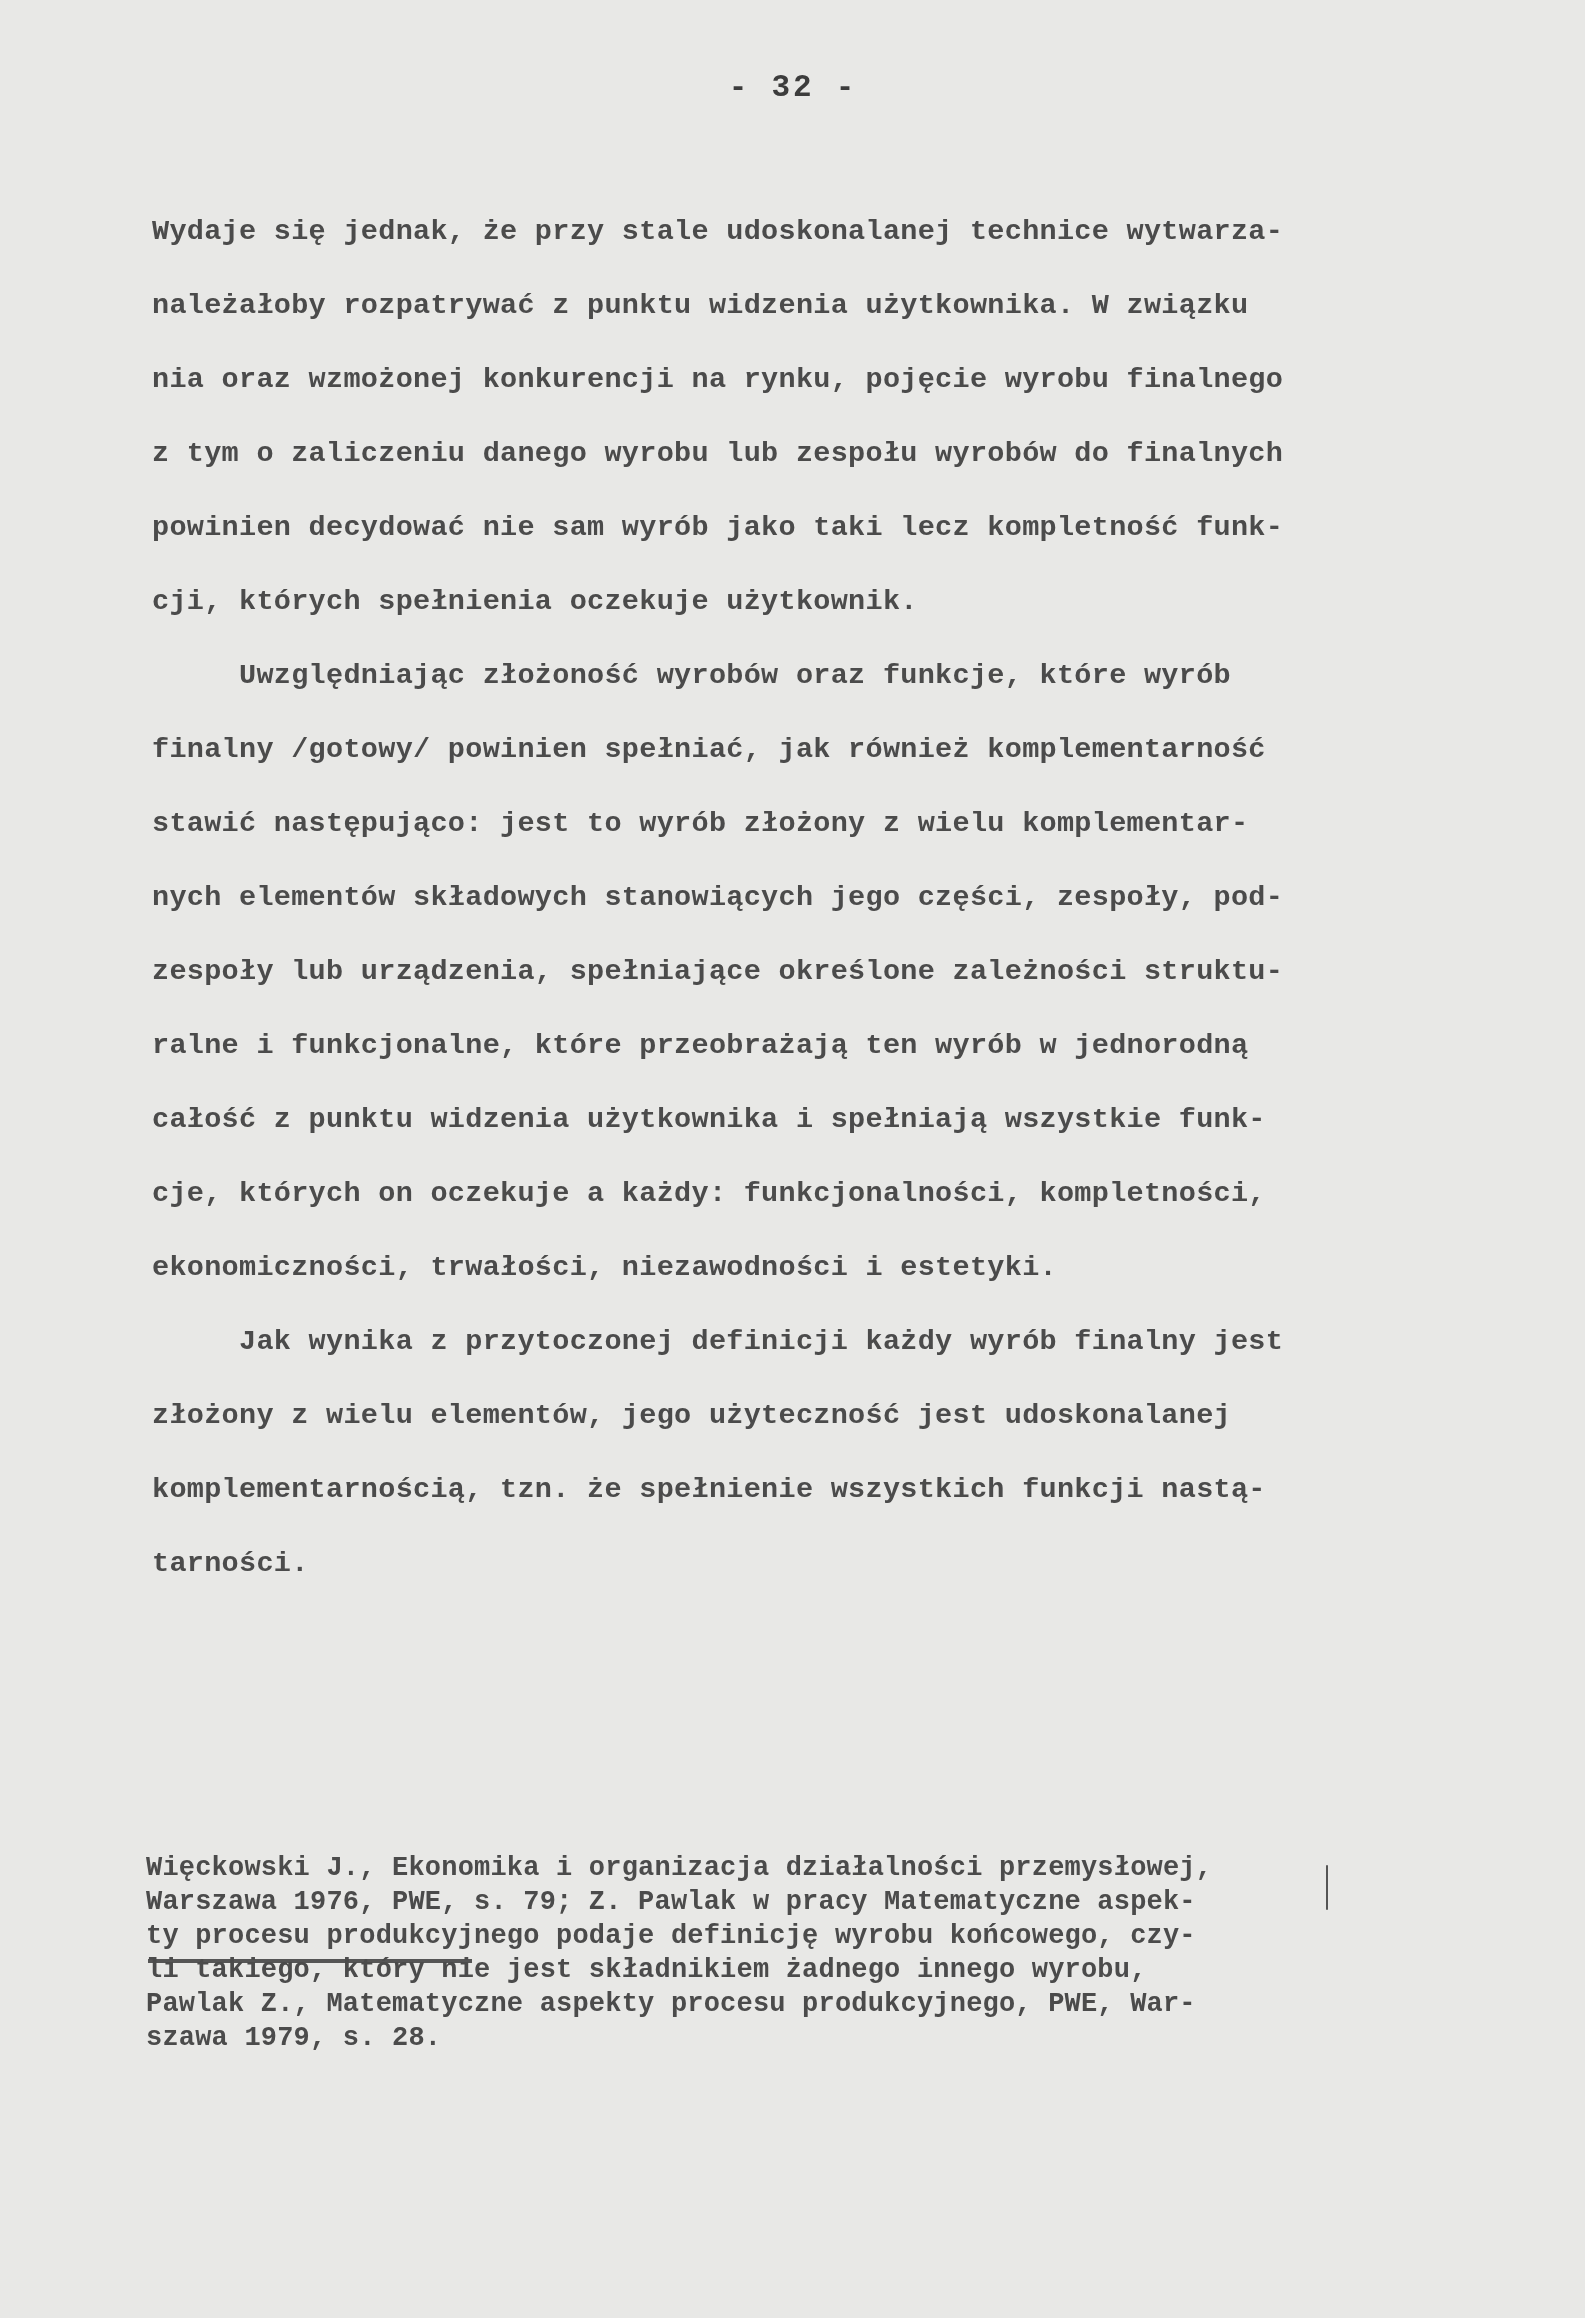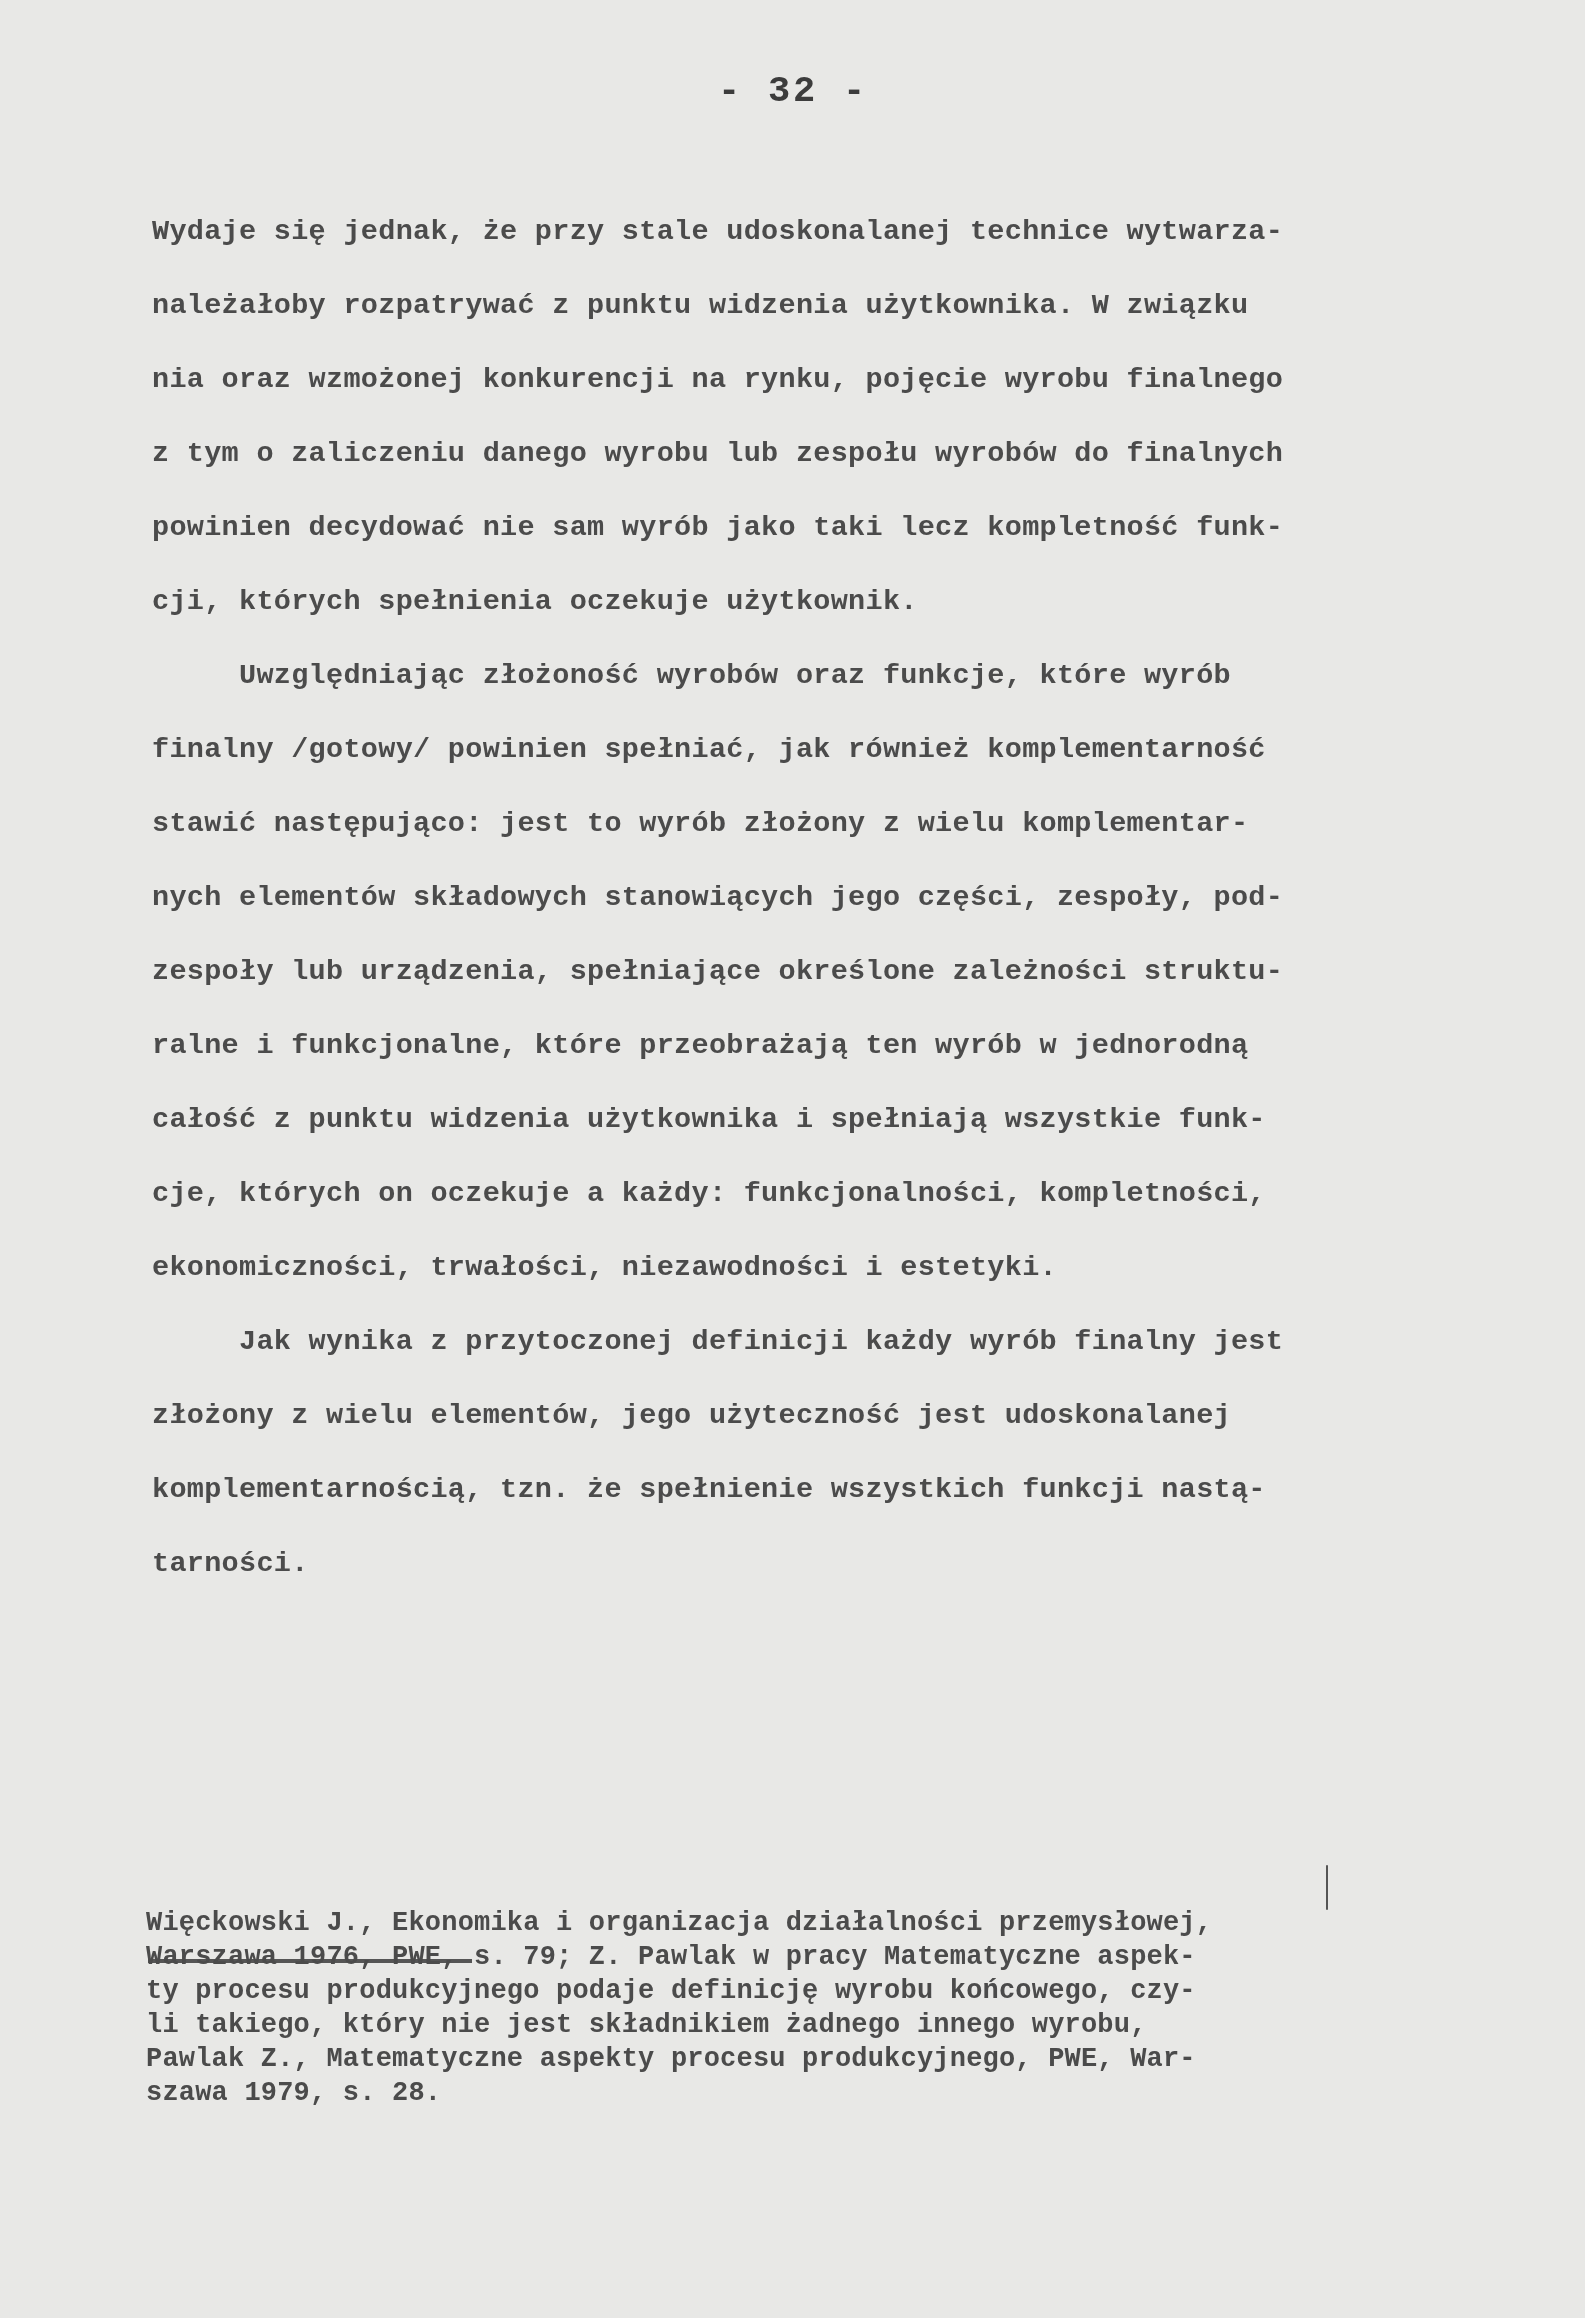--- a/index.html
+++ b/index.html
@@ -6,38 +6,38 @@
   body {
     width: 1586px; height: 2319px;
     background: #e8e8e6;
     position: relative;
     overflow: hidden;
     font-family: "Liberation Mono", "DejaVu Sans Mono", monospace;
     color: #4a4a4a;
   }
   .page-number {
     position: absolute; top: 70px; left: 0; width: 1586px;
-    text-align: center; font-size: 37px; font-weight: bold; color: #3c3c3c;
+    text-align: center; font-size: 31px; font-weight: bold; color: #3c3c3c;
     letter-spacing: 2.8px;
   }
   .body-text {
     position: absolute; left: 152px; top: 195px; width: 1378px;
   }
   .line {
     font-size: 28.5px; font-weight: bold; height: 74px; line-height: 74px;
     white-space: pre; letter-spacing: 0.3px; color: #4b4b4b;
     filter: blur(0.4px);
   }
   .footnote-rule {
     position: absolute; left: 148px; top: 1959px; width: 324px; height: 4.2px;
     background: #555;
     filter: blur(0.4px);
   }
   .footnotes {
-    position: absolute; left: 146px; top: 1906px; width: 1392px;
+    position: absolute; left: 146px; top: 1851px; width: 1392px;
   }
   .fn-line {
     font-size: 27px; font-weight: bold; height: 34px; line-height: 34px;
     white-space: pre; color: #4b4b4b; letter-spacing: 0.2px;
     filter: blur(0.4px);
   }
   .pen-mark {
     position: absolute; left: 1326px; top: 1865px; width: 2.1px; height: 45px;
     background: #555; border-radius: 1.4px;
   }

